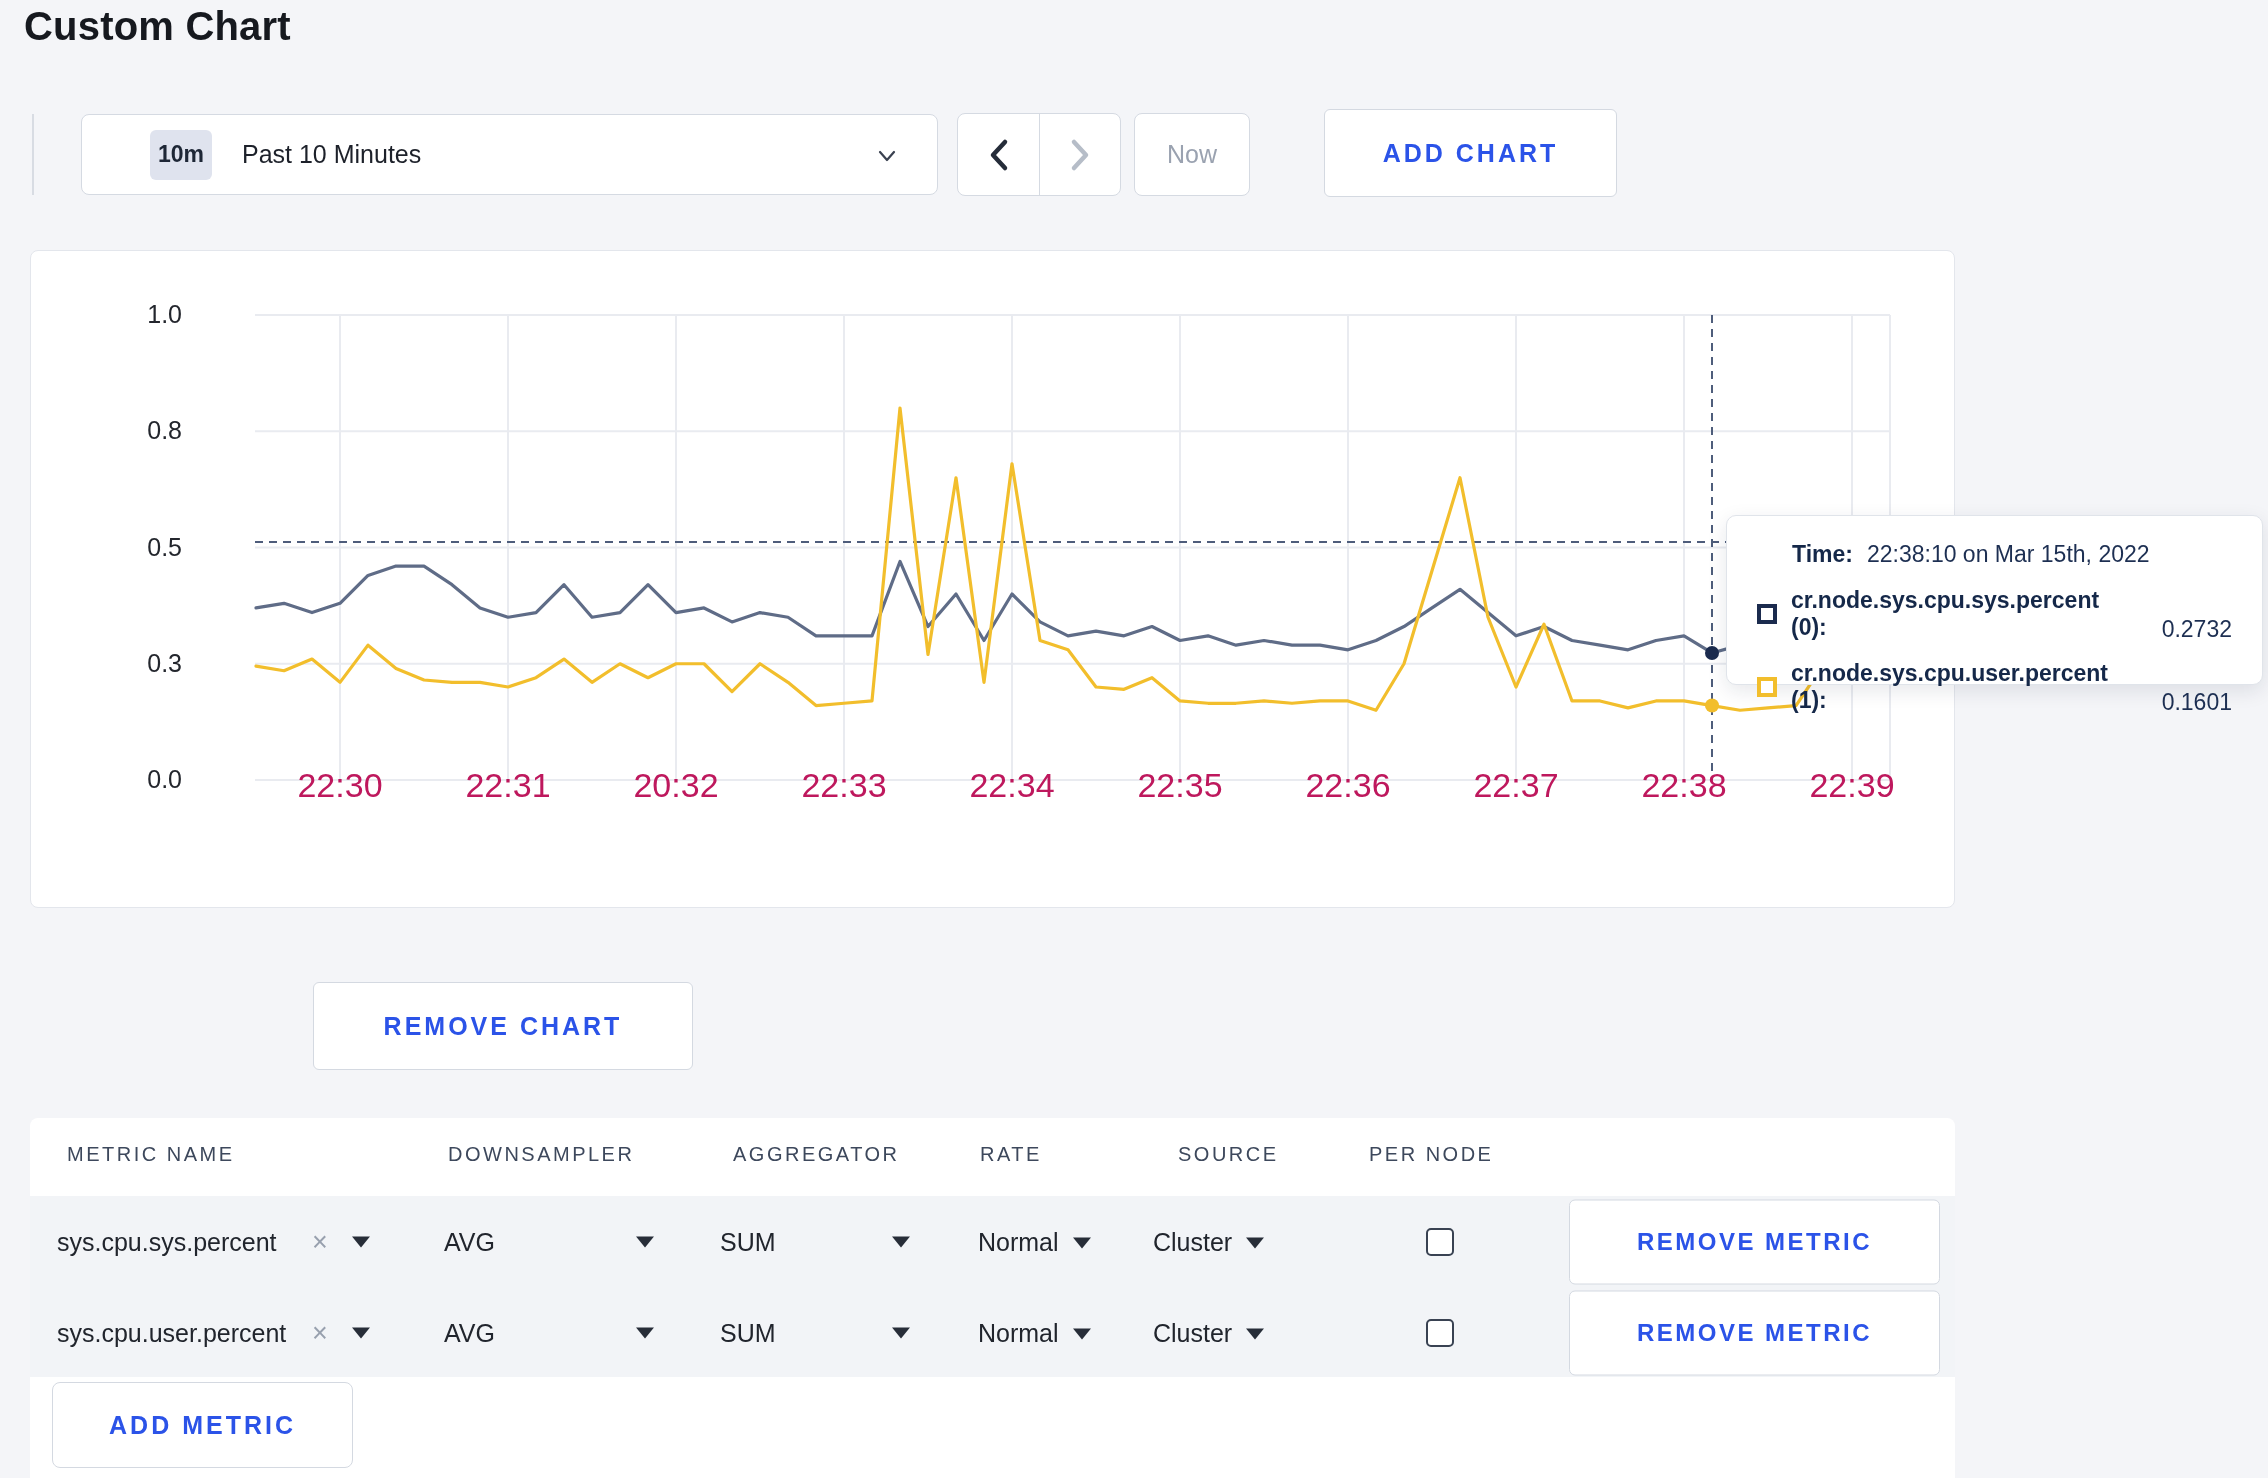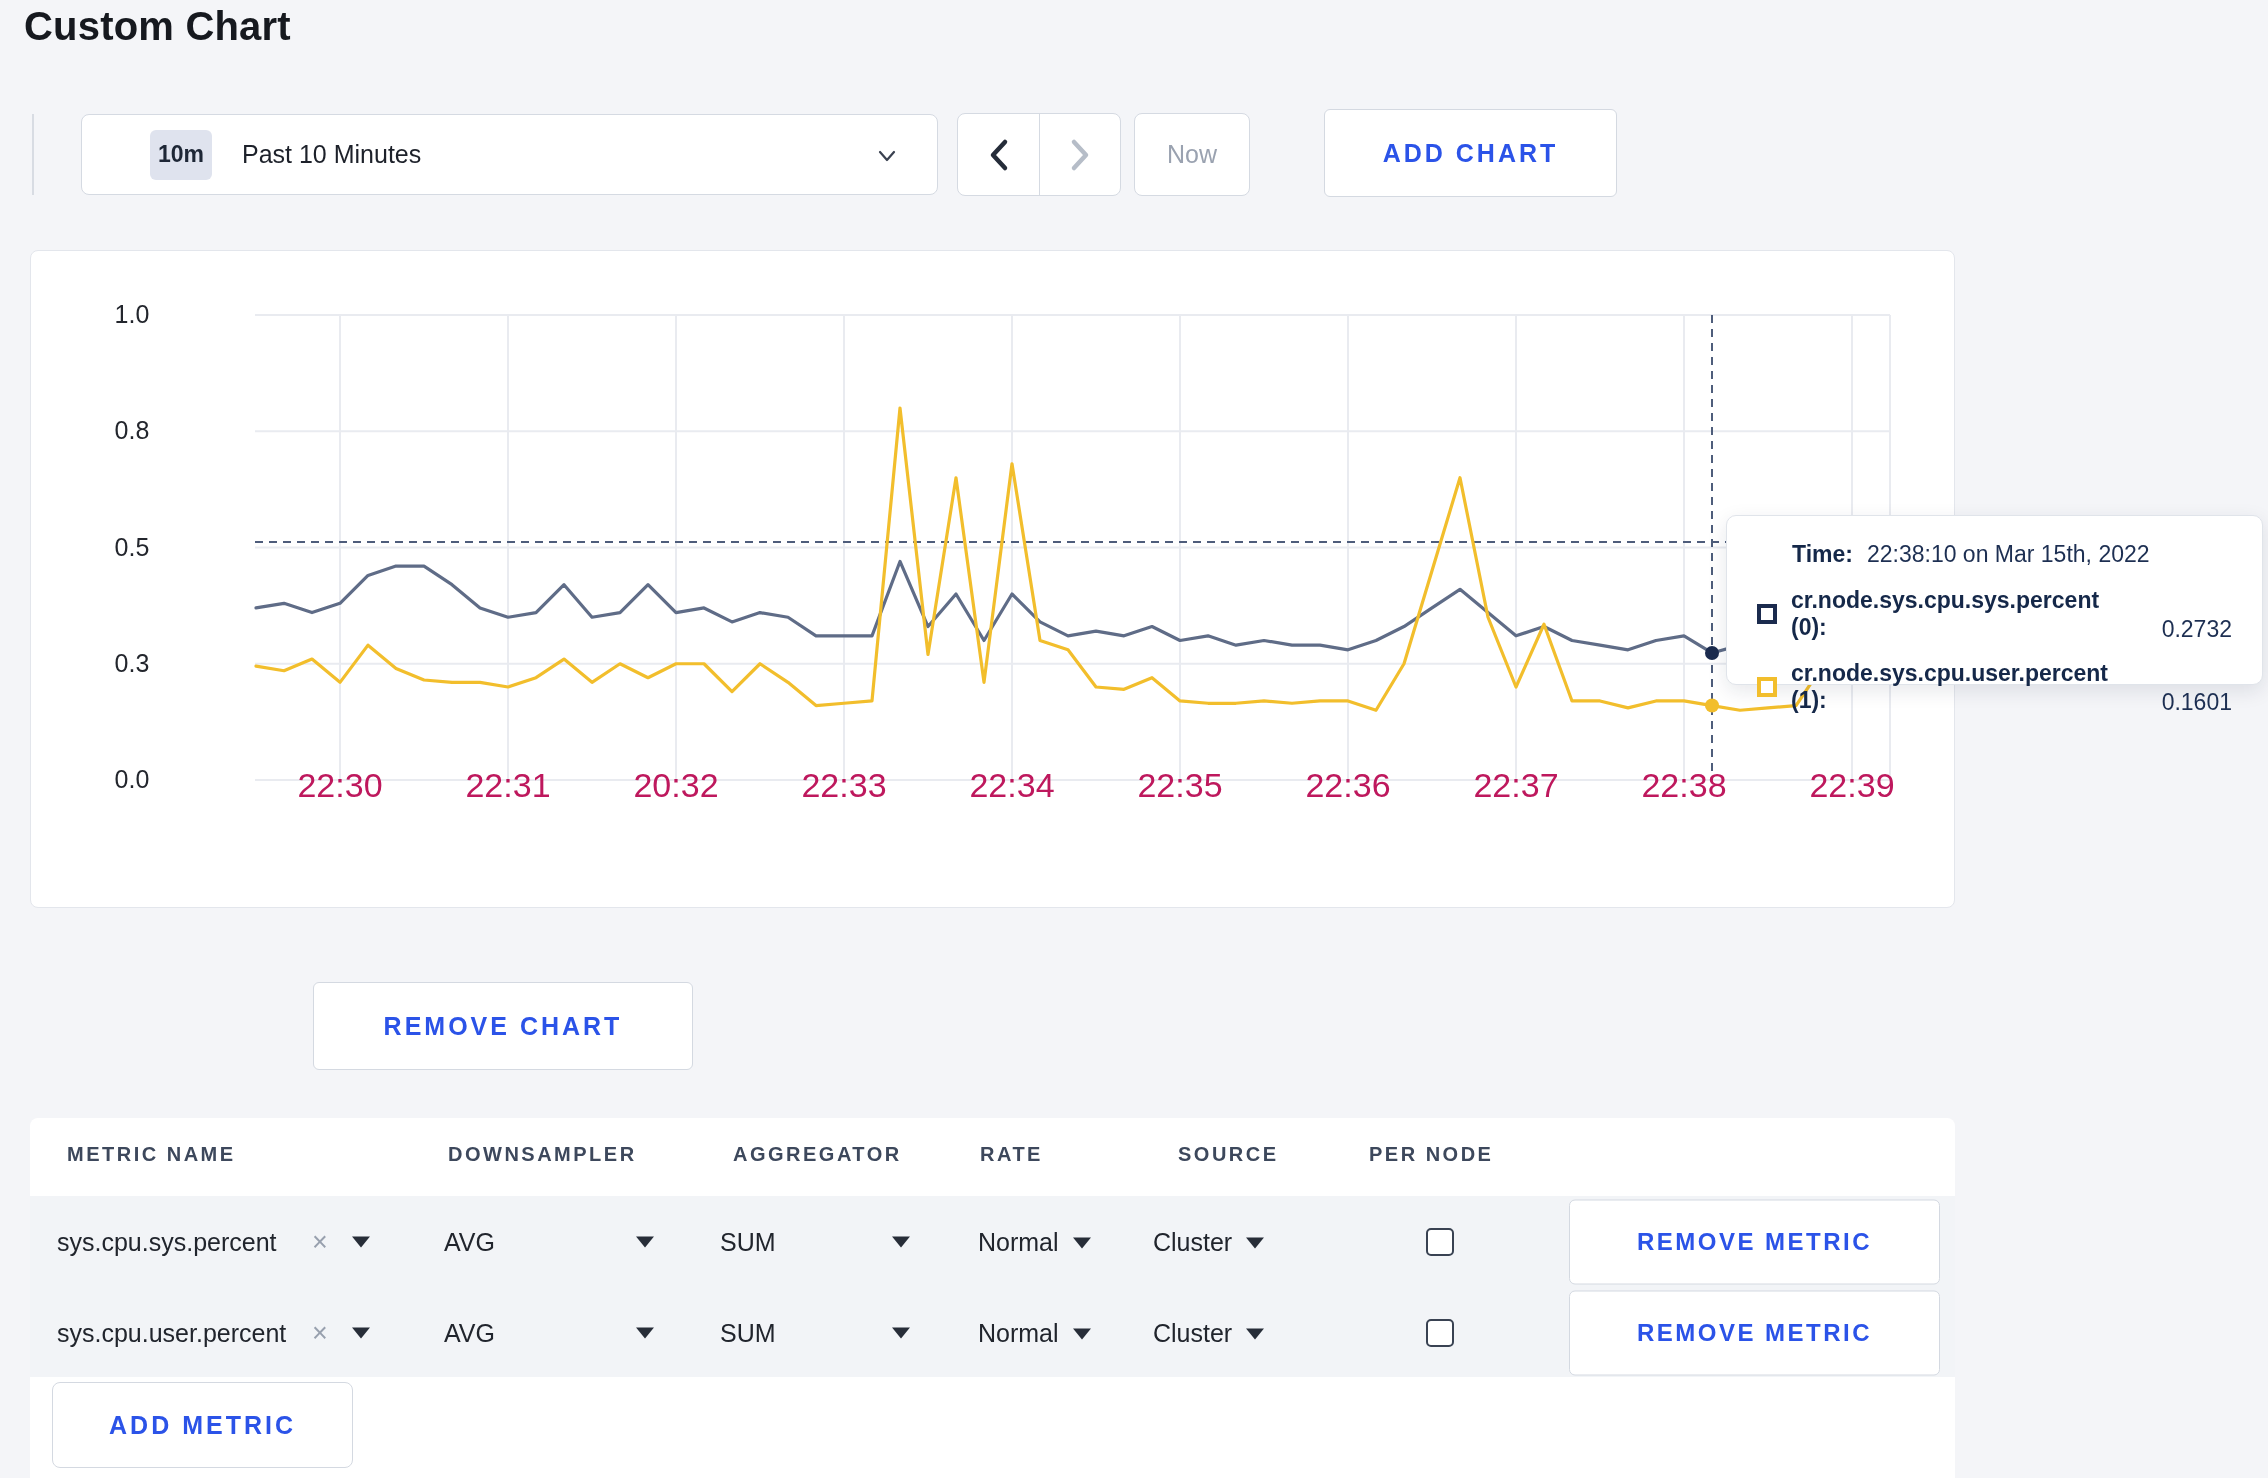--- a/index.html
+++ b/index.html
@@ -45,21 +45,21 @@
   }
   .add-chart { left:1324px; top:109px; width:293px; height:88px; font-size:25px; }
 
   
   .chart-card {
     left:30px; top:250px; width:1925px; height:658px; background:#fff;
     border:1px solid #e3e6ec; border-radius:8px;
   }
   #chart-svg { left:0; top:0; width:2268px; height:1478px; pointer-events:none; }
   .y-tick-label {
-    position:absolute; left:82px; width:100px; text-align:center;
+    position:absolute; left:82px; width:100px; text-align:right;
     font-size:25px; color:#23262d;
   }
   .x-tick-label {
     position:absolute; width:160px; text-align:center; top:766px;
     font-size:34px; color:#be185d;
   }
 
   
   .chart-tooltip {
     left:1726px; top:515px; width:537px; height:170px; background:#fff;
@@ -79,21 +79,21 @@
     border:1px solid #d5dae2; border-radius:6px; display:flex; align-items:center; cursor:pointer;
   }
   .units-label { margin-left:28px; font-size:25px; font-weight:700; color:#1c2230; }
   .units-chevron { margin-left:18px; display:flex; }
   .remove-chart { left:313px; top:982px; width:380px; height:88px; font-size:25px; }
 
   
   .table-card { left:30px; top:1118px; width:1925px; height:360px; background:#fff; border-radius:8px 8px 0 0; }
   .table-stripe { left:30px; top:1196px; width:1925px; height:181px; background:#f2f4f7; }
   .th {
-    position:absolute; top:1143px; font-size:20px; font-weight:700;
+    position:absolute; top:1143px; font-size:20px; font-weight:400;
     letter-spacing:2.5px; color:#3d485c;
   }
   .row { position:absolute; left:30px; width:1925px; height:91px; }
   .row .cell { position:absolute; top:50%; transform:translateY(-50%); font-size:25px; color:#21252d; }
   .close-x { position:absolute; left:282px; top:50%; transform:translateY(-50%); font-size:27px; color:#98a0ae; cursor:pointer; }
   .caret {
     display:inline-block; width:0; height:0;
     border-left:9px solid transparent; border-right:9px solid transparent;
     border-top:11px solid #272d38; vertical-align:middle;
   }

